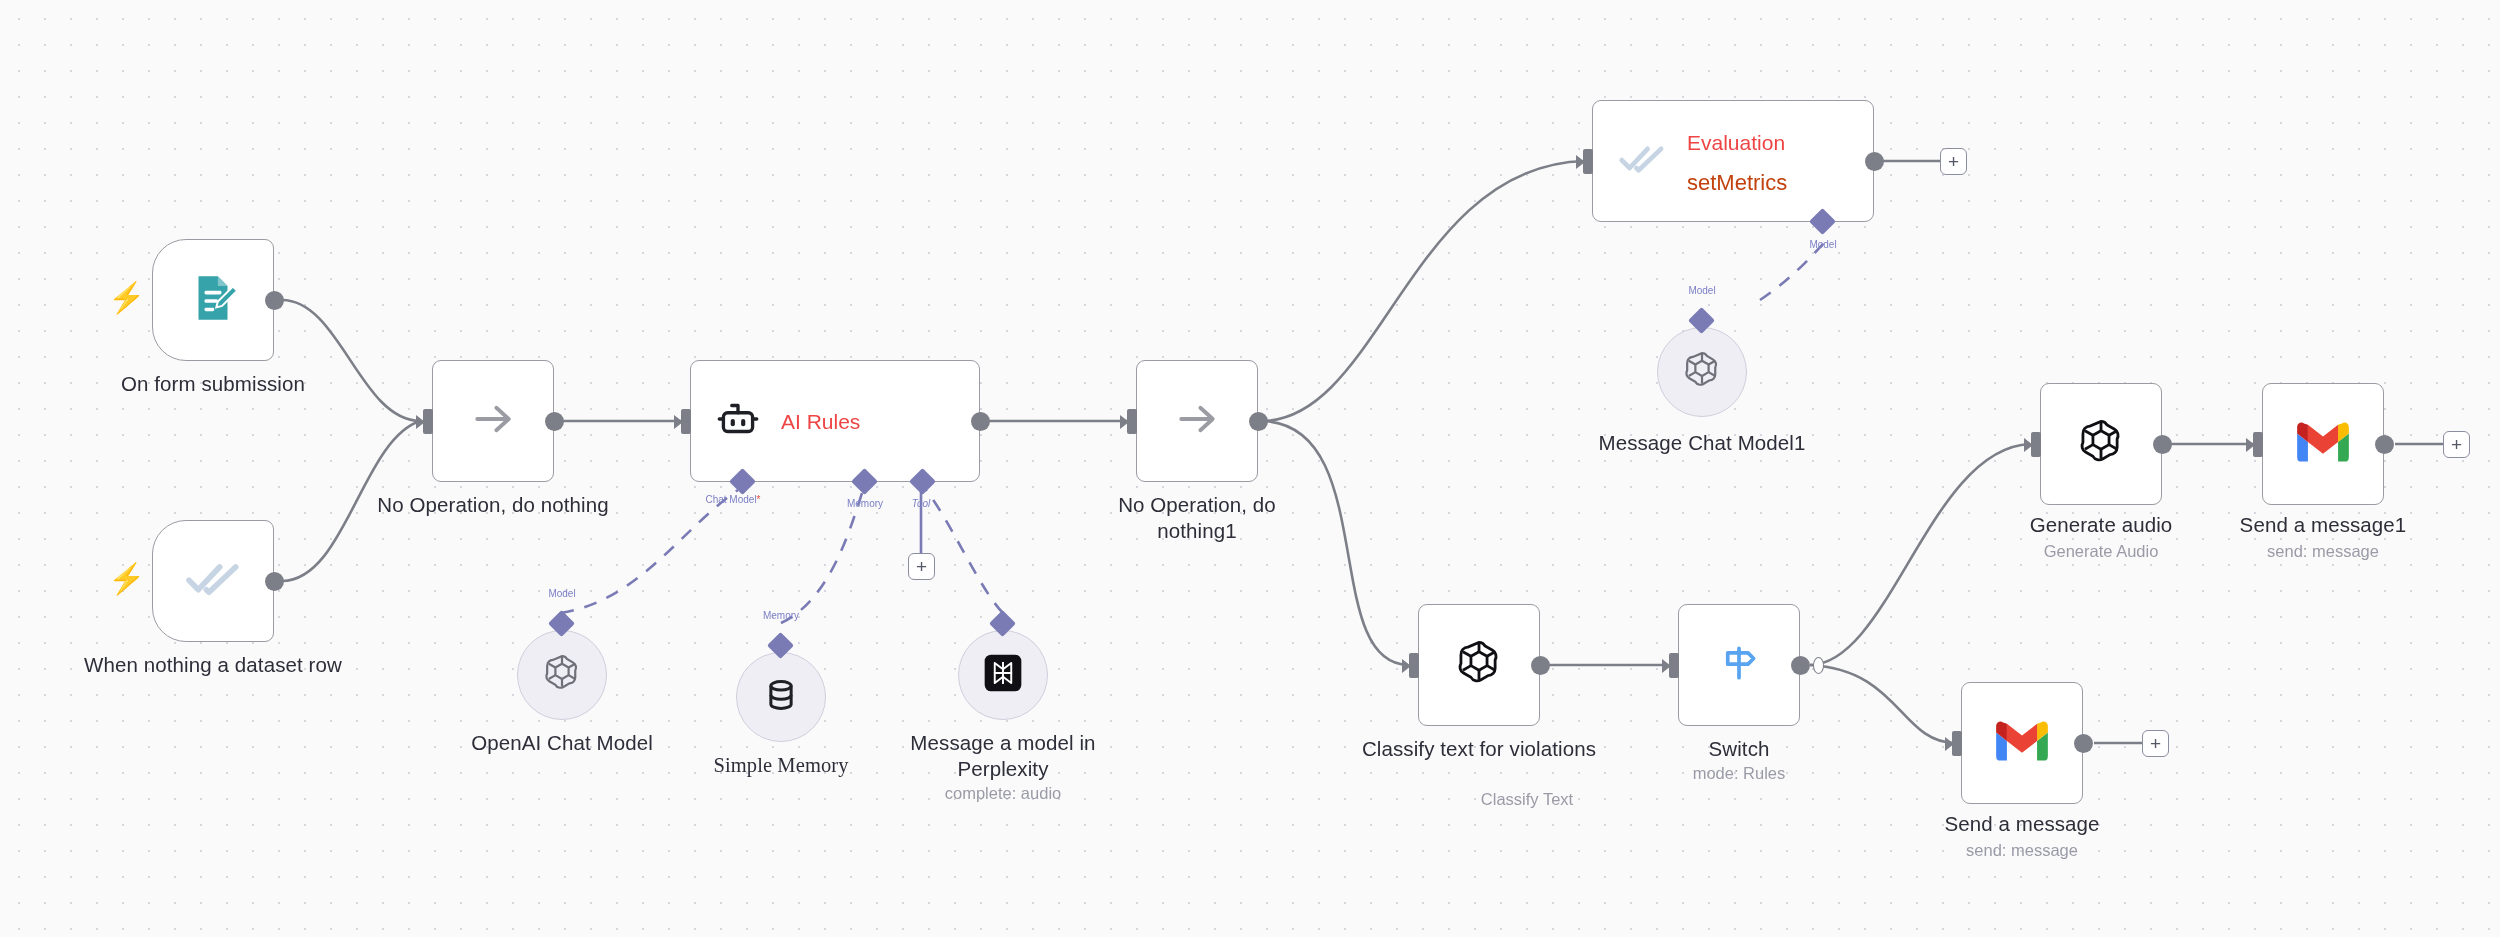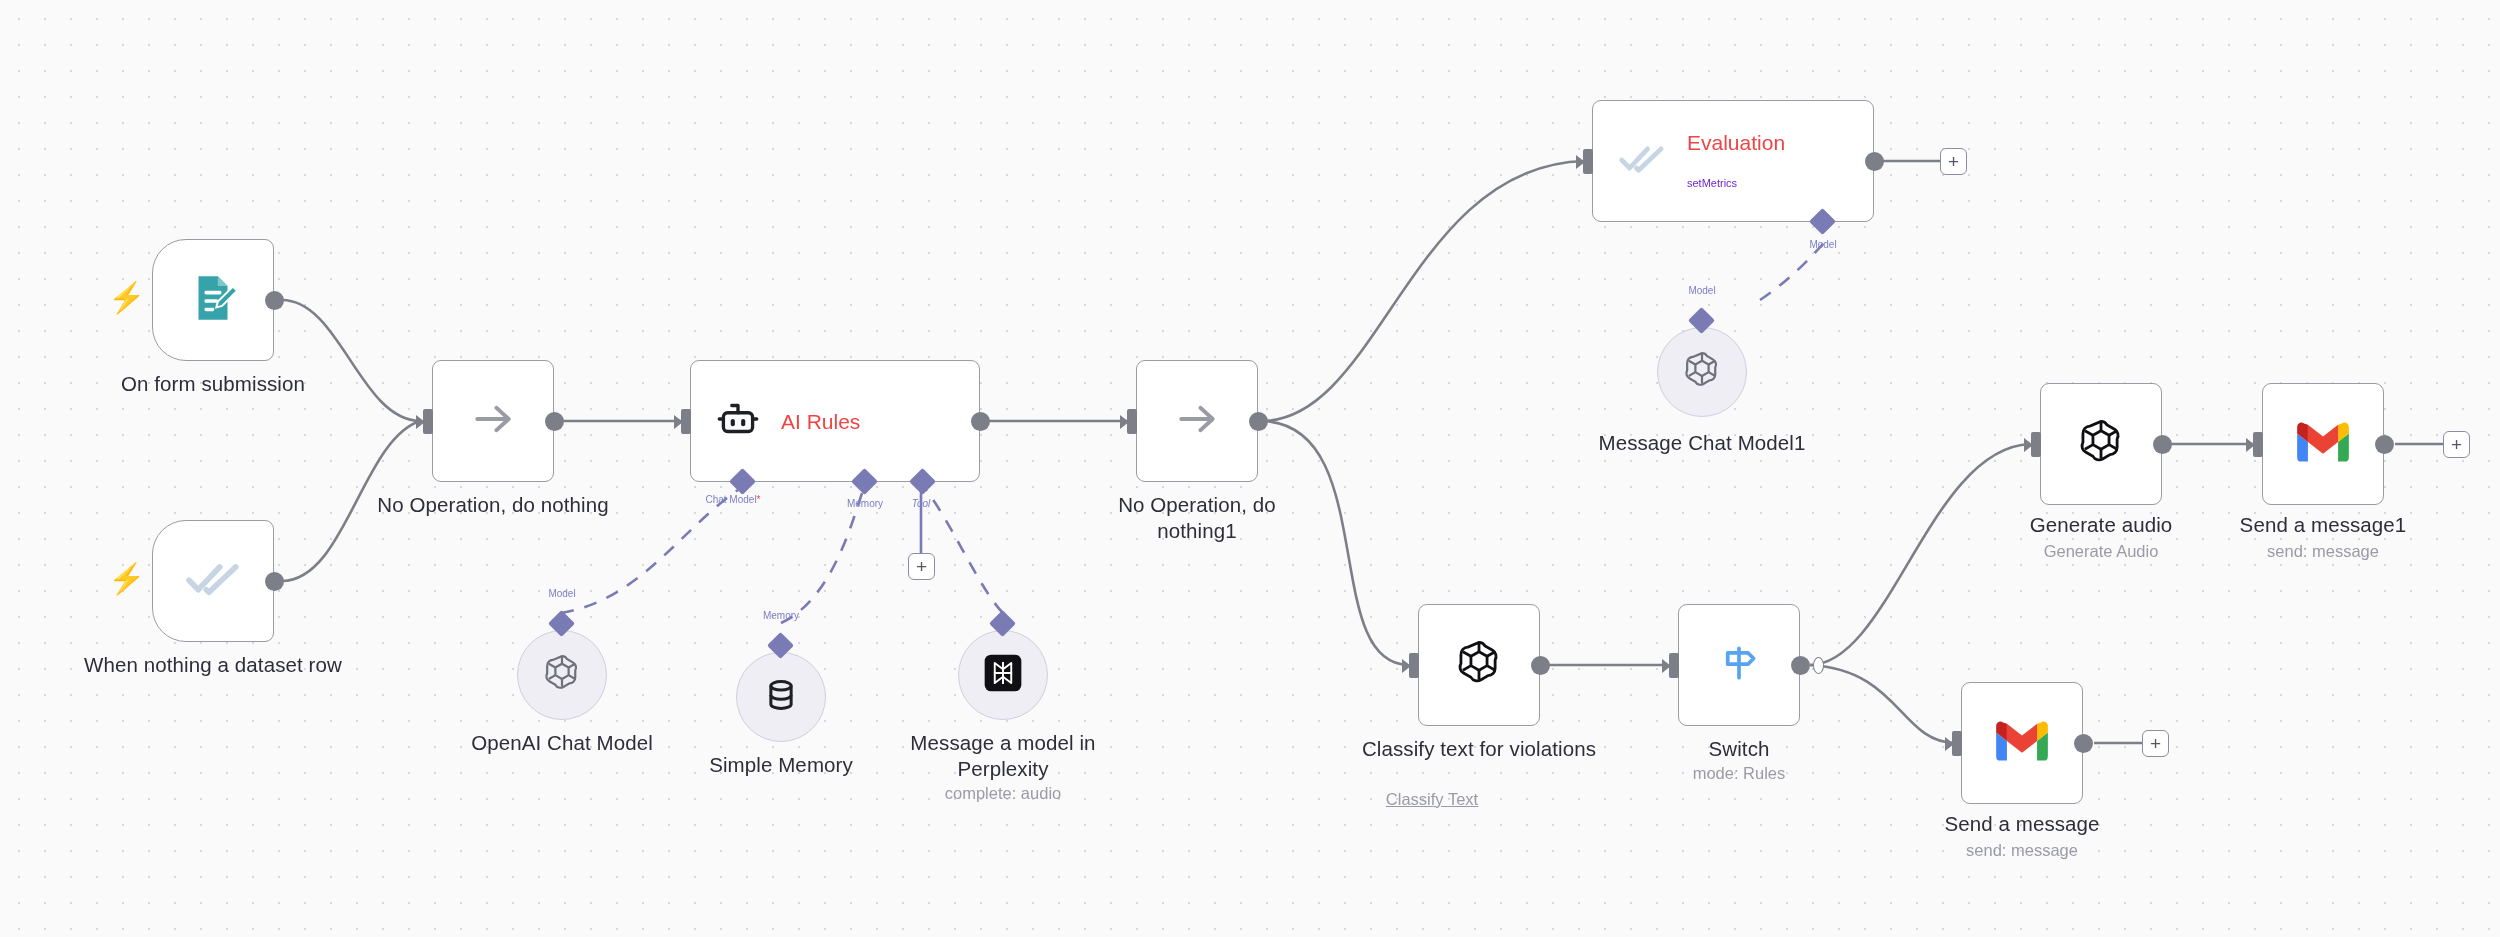--- a/index.html
+++ b/index.html
@@ -80,22 +80,22 @@
     color: #9a9ba6;
     font-size: 16.5px;
     line-height: 21px;
   }
   .inline-title {
     color: #ef4444;
     font-size: 21px;
     line-height: 25px;
   }
   .inline-sub {
-    color: #6d28d9;
-    font-size: 11px;
+    color: #c2410c;
+    font-size: 22px;
     line-height: 20px;
     margin-top: 18px;
   }
   .inline-stack {
     display: flex;
     flex-direction: column;
     align-items: flex-start;
   }
   .porttag {
     position: absolute;
@@ -334,21 +334,21 @@
           <g fill="none" stroke="#1f2026" stroke-width="1.9" stroke-linejoin="round">
             <ellipse cx="12" cy="6.2" rx="6.4" ry="2.7"></ellipse>
             <path d="M5.6 6.2v11.6c0 1.5 2.86 2.7 6.4 2.7s6.4-1.2 6.4-2.7V6.2"></path>
             <path d="M5.6 12c0 1.5 2.86 2.7 6.4 2.7s6.4-1.2 6.4-2.7"></path>
           </g>
         </svg>
       </span>
     </div>
     <span class="diamond" style="left:771px; top:636px;"></span>
     <div class="porttag" style="left:731px; top:607px; width:100px;">Memory</div>
-    <div class="caption" style="left:666px; top:752px; width:230px;">Simple Memory</div>
+    <div class="caption" style="left:666px; top:752px; width:230px;font-family:Liberation Serif, serif;">Simple Memory</div>
   </div>
 
   <div class="node">
     <div class="ncircle" style="left:958px; top:630px; width:90px; height:90px;">
       <span class="ic">
         <svg width="44" height="44" viewBox="0 0 48 48">
           <rect x="4" y="4" width="40" height="40" rx="7" fill="#101014"></rect>
           <g fill="none" stroke="#ffffff" stroke-width="2.1" stroke-linejoin="round">
             <path d="M24 12v24"></path>
             <path d="M24 20l-9-7v11h18V13l-9 7z"></path>
@@ -430,21 +430,21 @@
           <path fill="none" stroke="#101014" stroke-width="1.2" d="M12 7.15V3.2M15.45 9.14l3.45-1.99M15.45 13.12l3.45 2M12 15.1v3.95M8.55 13.12l-3.45 2M8.55 9.14L5.1 7.15"></path>
         </svg>
       </span>
     </div>
     <span class="in-port" style="left:1402px; top:653px;">
         <i class="tri"></i>
         <i class="bar"></i>
       </span>
     <span class="out-dot" style="left:1531px; top:656px;"></span>
     <div class="caption" style="left:1359px; top:736px; width:240px;">Classify text for violations</div>
-    <div class="subcaption" style="left:1312px; top:789px; width:240px;text-decoration:underline;">Classify Text</div>
+    <div class="subcaption" style="left:1407px; top:789px; width:240px;">Classify Text</div>
   </div>
 
   <div class="node">
     <div class="nbox" style="left:1678px; top:604px; width:122px; height:122px;">
       <span class="ic">
         <svg width="54" height="54" viewBox="0 0 48 48">
           <g fill="none" stroke="#58a4f0" stroke-width="3.3" stroke-linecap="round" stroke-linejoin="round">
             <path d="M24 11v26"></path>
             <path d="M14 15h18l5 5-5 5H14z"></path>
           </g>

